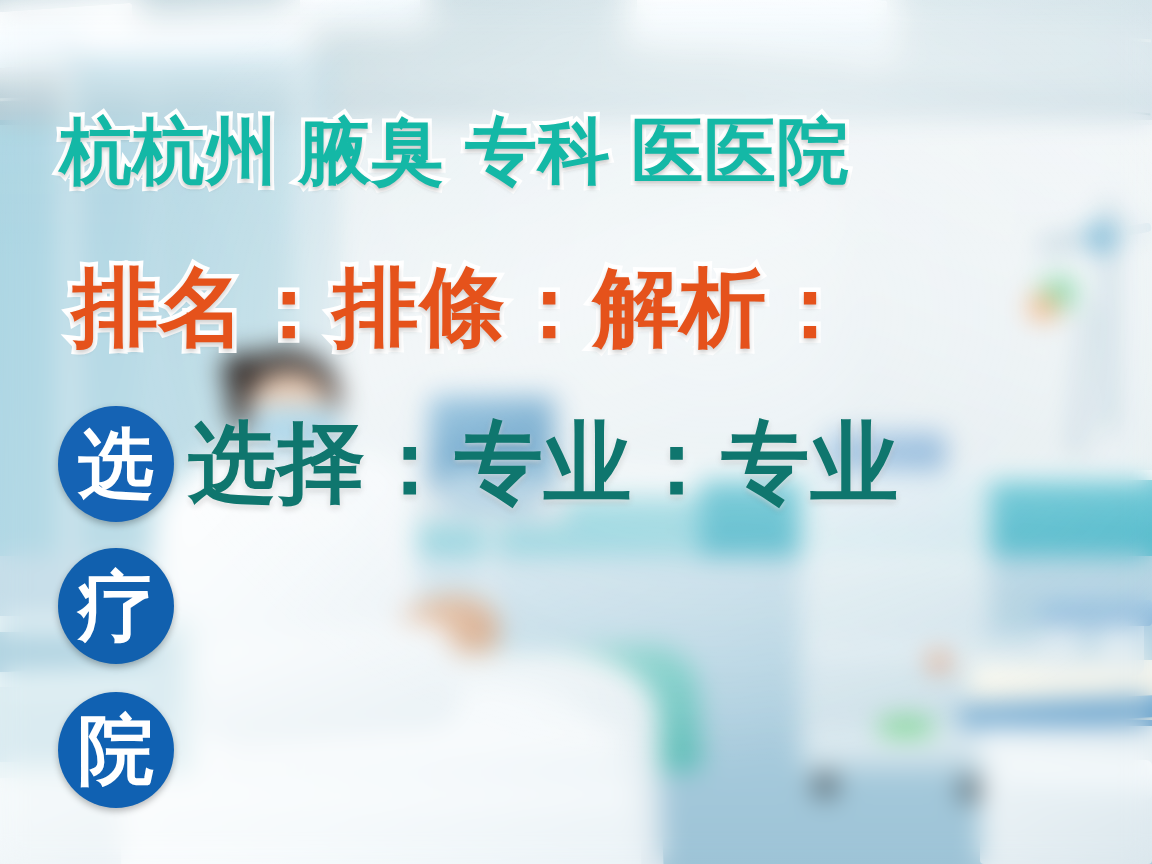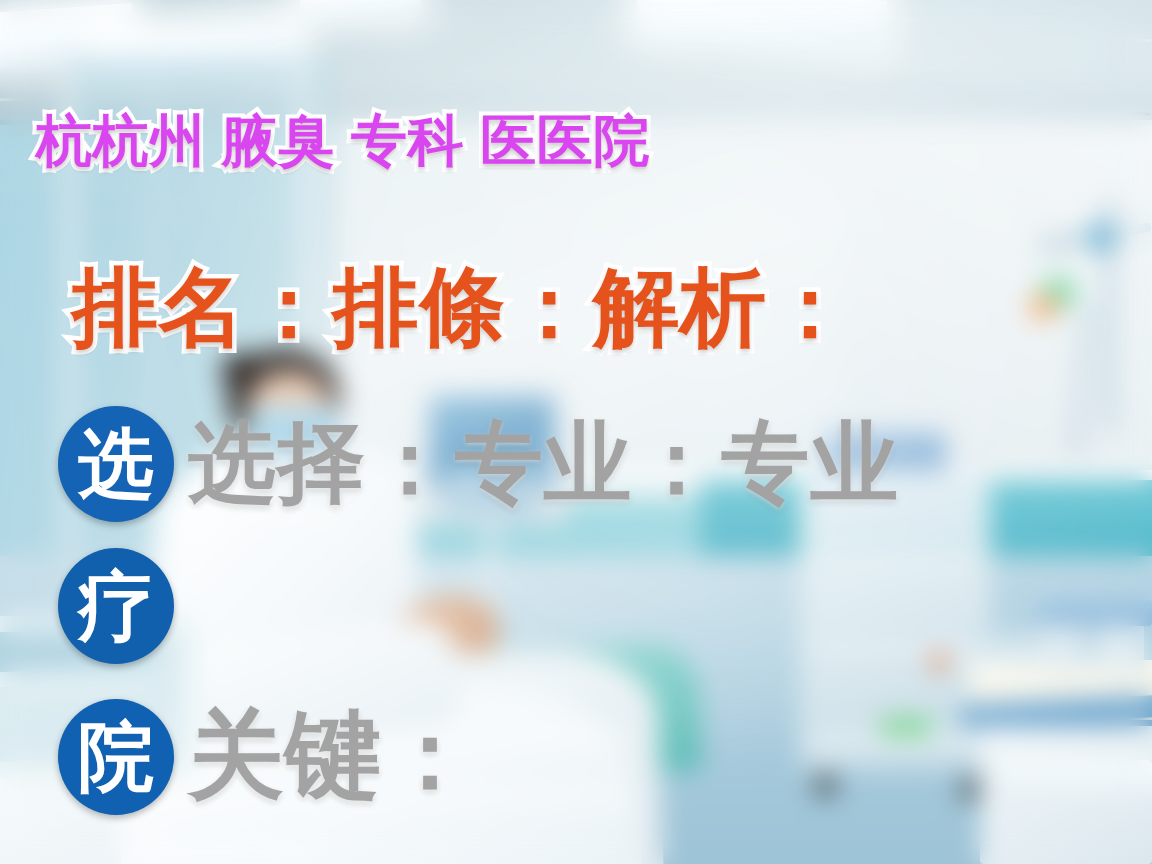--- a/index.html
+++ b/index.html
@@ -346,23 +346,23 @@
     position: absolute;
     display: flex;
     align-items: center;
     white-space: nowrap;
     font-weight: 900;
     letter-spacing: 0.01em;
   }
 
   
   #line1 {
-    left: 36px; top: 104px;
-    font-size: 56px;
-    color: #d946ef;
+    left: 60px; top: 104px;
+    font-size: 72px;
+    color: #14b8a6;
     -webkit-text-stroke: 8px #ffffff;
     paint-order: stroke fill;
     text-shadow: 0 3px 4px rgba(0,0,0,.22);
   }
 
   
   #line2 {
     left: 72px; top: 250px;
     font-size: 86px;
     color: #e5521b;
@@ -397,21 +397,21 @@
     line-height: 1;
     box-shadow: 0 3px 7px rgba(0,0,0,.28);
   }
   #row4 .badge { background: #1160ae; }
   #row5 .badge { background: #1061b2; }
 
   .badge-text {
     margin-left: 14px;
     font-size: 90px;
     font-weight: 900;
-    color: #a3a3a3;
+    color: #0f766e;
     letter-spacing: 0.01em;
     text-shadow: 0 2px 5px rgba(255,255,255,.55), 0 3px 6px rgba(0,0,0,.18);
   }
   #row3 .badge-text { font-size: 88px; }
   #row4 .badge-text { font-size: 90px; margin-left: 12px; }
   #row5 .badge-text { font-size: 96px; margin-left: 14px; }
 </style>
 </head>
 <body>
 
@@ -513,17 +513,16 @@
       <div class="badge">选</div>
       <div class="badge-text">选择：专业：专业</div>
     </div>
 
     <div class="badge-row" id="row4">
       <div class="badge">疗</div>
     </div>
 
     <div class="badge-row" id="row5">
       <div class="badge">院</div>
-      <div class="badge-text">关键：</div>
     </div>
 
   </div>
 </div>
 
 </body></html>

